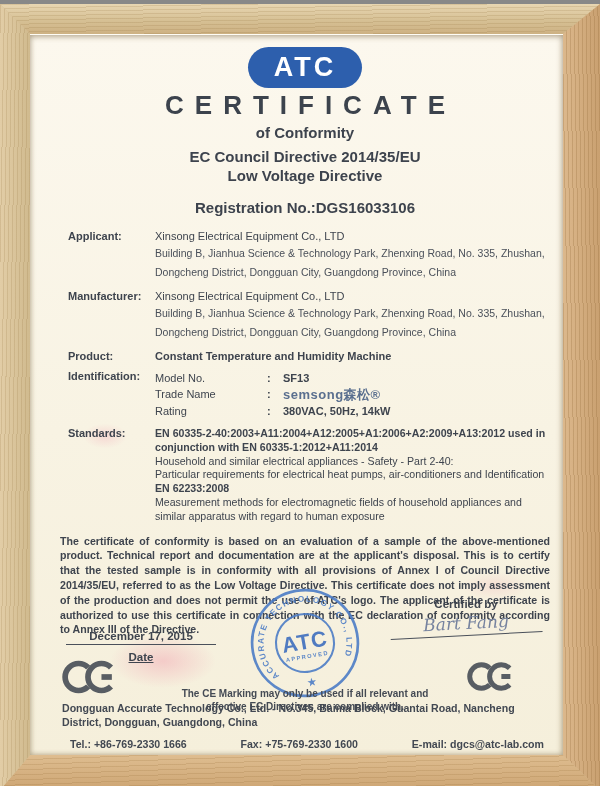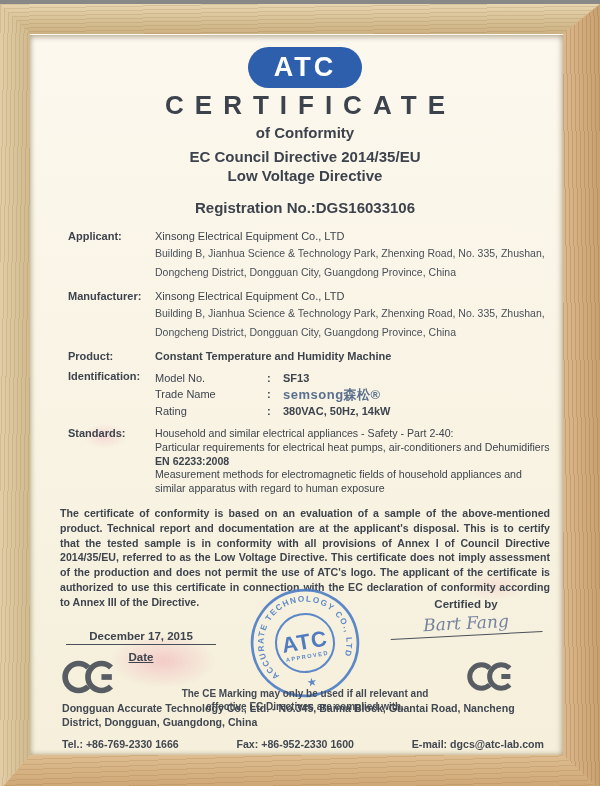--- a/index.html
+++ b/index.html
@@ -88,21 +88,21 @@
   .cert-block { position:absolute; right:8px; top:12px; width:152px; text-align:center; }
   .cert-label { font-size:11.5px; font-weight:bold; }
   .signature { font-family:"DejaVu Serif", serif; font-style:italic; font-size:17px; color:#76839f;
     transform:rotate(-3deg); padding:3px 0 2px; border-bottom:1.5px solid #4a505a; }
   .ce-left { position:absolute; left:2px; top:74px; }
   .ce-right { position:absolute; right:36px; top:76px; }
   .ce-note { position:absolute; left:50%; transform:translateX(-50%); top:102px; width:262px;
     font-size:10px; font-weight:bold; text-align:center; line-height:12.6px; color:#444a54; }
   .footer-address { position:absolute; left:2px; right:2px; top:116px;
     font-weight:bold; font-size:10.6px; line-height:13.5px; color:#424852; }
-  .footer-contacts { position:absolute; left:2px; right:6px; top:152px;
+  .footer-contacts { position:absolute; left:10px; right:6px; top:152px;
     display:flex; justify-content:space-between; font-weight:bold; font-size:10.6px; color:#424852; }
 </style>
 </head>
 <body>
 
 <div class="scene">
   <div class="bar bar-top"></div>
   <div class="bar bar-bottom"></div>
   <div class="bar bar-left"></div>
   <div class="bar bar-right"></div>
@@ -167,22 +167,23 @@
               <span class="fname">Rating</span>
               <span class="sep">:</span>
               <span class="ival">380VAC, 50Hz, 14kW</span>
             </div>
           </div>
         </div>
 
         <div class="frow">
           <div class="flabel">Standards:</div>
           <div class="stdlines">
+            <div class="b">EN 60335-2-40:2003+A11:2004+A12:2005+A1:2006+A2:2009+A13:2012 used in conjunction with EN 60335-1:2012+A11:2014</div>
             <div>Household and similar electrical appliances - Safety - Part 2-40:</div>
-            <div>Particular requirements for electrical heat pumps, air-conditioners and Dehumidifiers</div>
+            <div>Particular requirements for electrical heat pumps, air-conditioners and Identification</div>
             <div class="b">EN 62233:2008</div>
             <div>Measurement methods for electromagnetic fields of household appliances and similar apparatus with regard to human exposure</div>
           </div>
         </div>
       </div>
 
       <div class="paragraph">The certificate of conformity is based on an evaluation of a sample of the above-mentioned product. Technical report and documentation are at the applicant's disposal. This is to certify that the tested sample is in conformity with all provisions of Annex I of Council Directive 2014/35/EU, referred to as the Low Voltage Directive. This certificate does not imply assessment of the production and does not permit the use of ATC's logo. The applicant of the certificate is authorized to use this certificate in connection with the EC declaration of conformity according to Annex III of the Directive.</div>
 
       <div class="bottom-zone">
 
@@ -225,20 +226,20 @@
             <path d="M 50.4 13.6 A 26 26 0 1 0 50.4 50.4" fill="none" stroke="#585d63" stroke-width="11"></path>
             <path d="M 94.4 13.6 A 26 26 0 1 0 94.4 50.4" fill="none" stroke="#585d63" stroke-width="11"></path>
             <path d="M 76 32 H 96" stroke="#585d63" stroke-width="11"></path>
           </svg>
         </div>
 
         <div class="footer-address">Dongguan Accurate Technology Co., Ltd. - No.345, Baima Block, Guantai Road, Nancheng District, Dongguan, Guangdong, China</div>
 
         <div class="footer-contacts">
           <span>Tel.: +86-769-2330 1666</span>
-          <span>Fax: +86-952-2330 1600</span>
+          <span>Fax: +75-769-2330 1600</span>
           <span>E-mail: dgcs@atc-lab.com</span>
         </div>
       </div>
 
     </div>
   </div>
 </div>
 
 </body></html>

